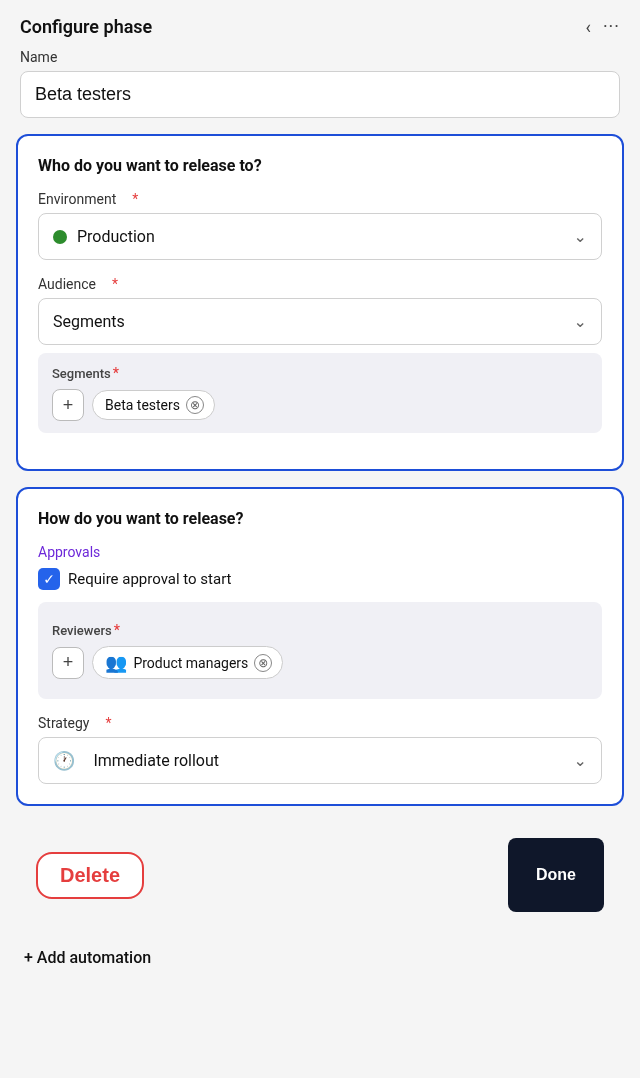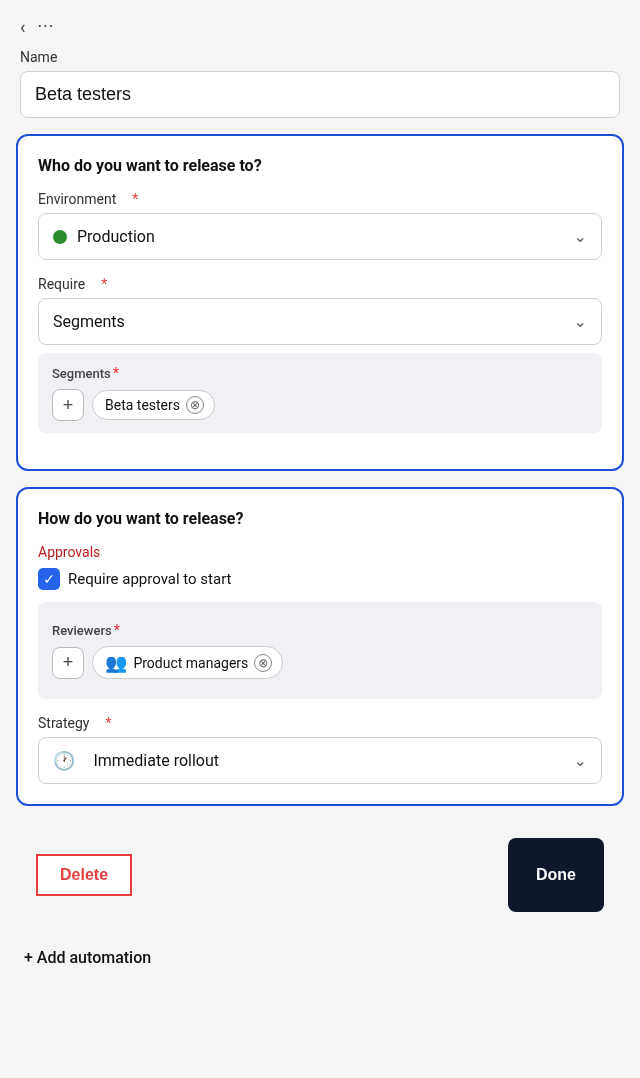--- a/index.html
+++ b/index.html
@@ -198,21 +198,21 @@
       align-items: center;
       justify-content: center;
       cursor: pointer;
       color: #666;
       font-size: 12px;
       line-height: 1;
     }
 
     .approvals-label {
       font-size: 14px;
-      color: #b91c1c;
+      color: #6d28d9;
       margin-bottom: 8px;
       display: block;
     }
 
     .checkbox-row {
       display: flex;
       align-items: center;
       gap: 8px;
       margin-bottom: 12px;
     }
@@ -297,24 +297,24 @@
       align-items: center;
       justify-content: space-between;
       padding: 16px 20px;
       margin: 0 16px;
     }
 
     .delete-btn {
       border: 2px solid #e53e3e;
       background: #fff;
       color: #e53e3e;
-      font-size: 16px;
+      font-size: 20px;
       font-weight: 600;
       padding: 10px 22px;
-      border-radius: 0;
+      border-radius: 16px;
       cursor: pointer;
     }
 
     .done-btn {
       background: #0f172a;
       color: #fff;
       font-size: 16px;
       font-weight: 600;
       padding: 28px 28px;
       border-radius: 8px;
@@ -330,20 +330,21 @@
       font-size: 16px;
       color: #111;
       cursor: pointer;
       font-weight: 500;
     }
   </style>
 </head>
 <body>
 
 <div class="header">
+  <span class="header-title">Configure phase</span>
   <div class="header-actions">
     <span class="header-back">‹</span>
     <span class="header-more">···</span>
   </div>
 </div>
 
 <div class="name-section">
   <span class="label-text">Name</span>
   <input class="name-input" type="text" value="Beta testers" placeholder="Beta testers" style="">
 </div>
@@ -360,21 +361,21 @@
       <div class="select-left">
         <div class="env-dot"></div>
         <span>Production</span>
       </div>
       <span class="chevron-down">⌄</span>
     </div>
   </div>
 
   <div class="field-group">
     <div class="field-label">
-      <span>Require</span>
+      <span>Audience</span>
       <span class="required-star">*</span>
     </div>
     <div class="select-box">
       <span>Segments</span>
       <span class="chevron-down">⌄</span>
     </div>
 
     <div class="segments-box">
       <div class="segments-label">
         <span>Segments</span>

